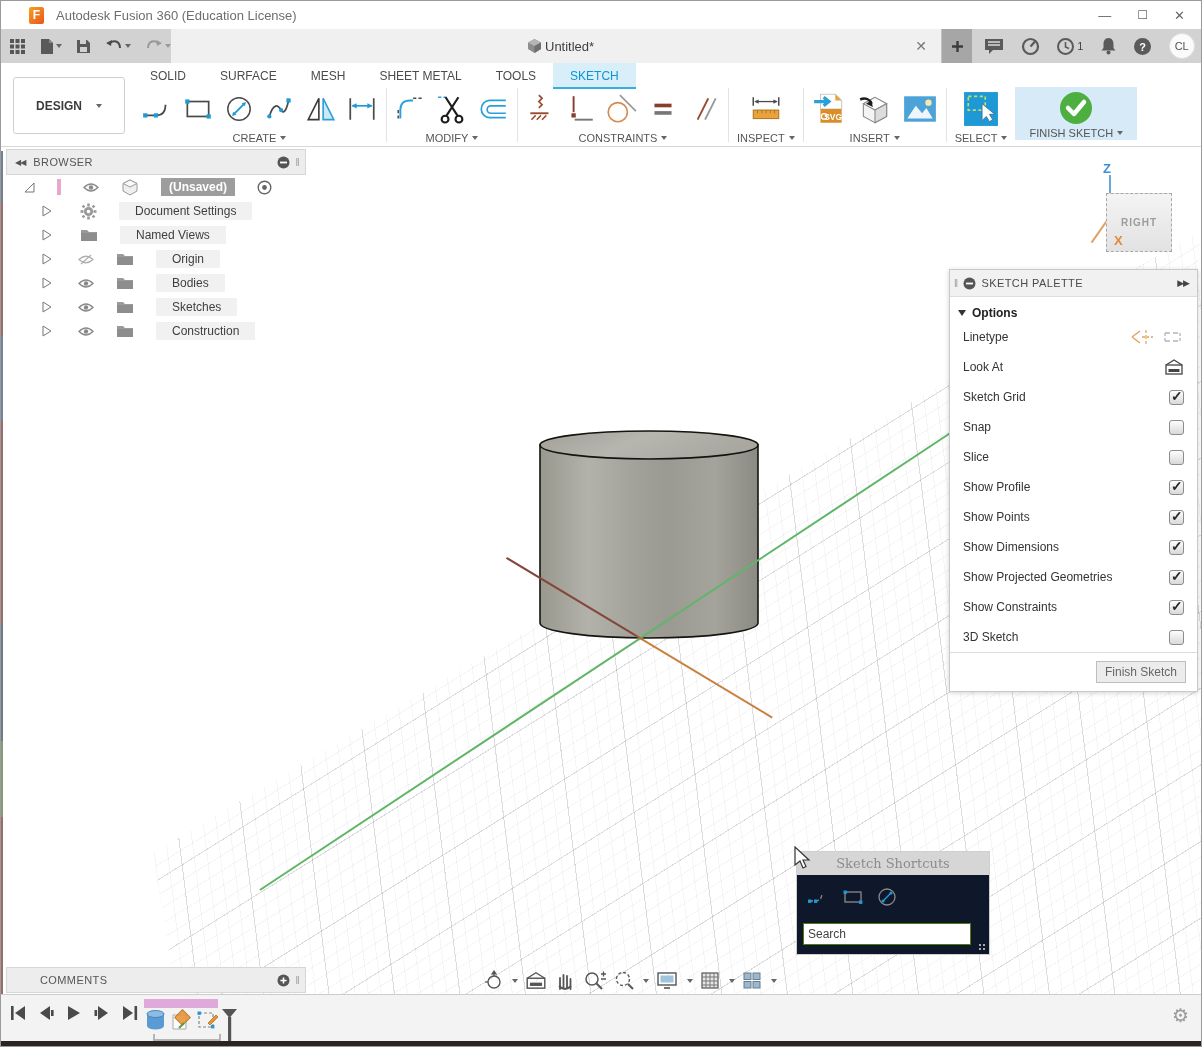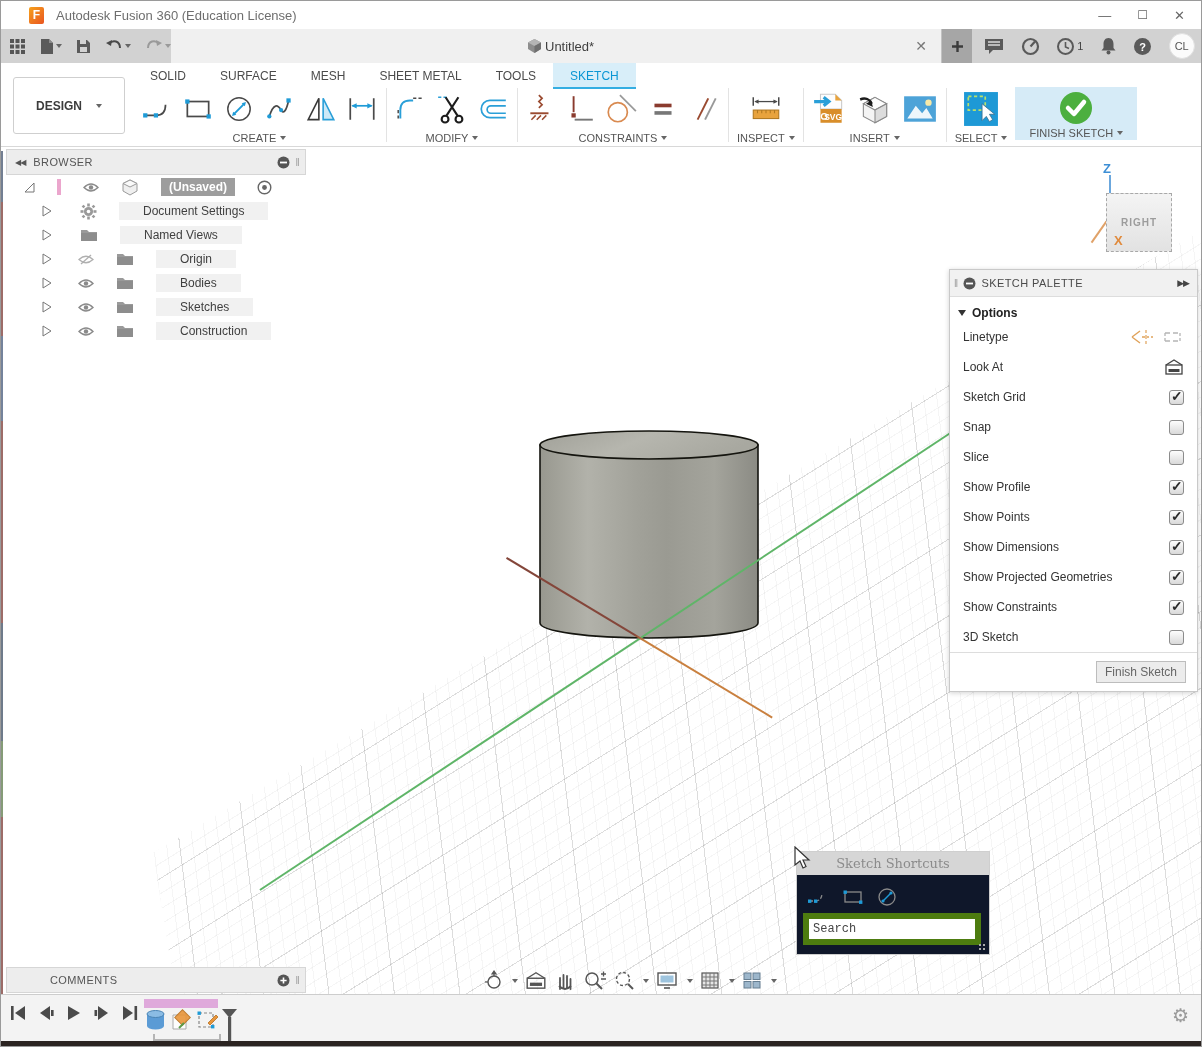--- a/index.html
+++ b/index.html
@@ -72,21 +72,21 @@
   .vc-zline{position:absolute;left:23px;top:14px;width:2px;height:66px;background:#6ba7dd}
   .vc-x{position:absolute;left:28px;top:72px;color:#e08a3c;font-weight:bold;font-size:13px}
   .vc-xline{position:absolute;left:12px;top:58px;width:2px;height:26px;background:#e0a269;transform:rotate(35deg)}
   
   .browser{left:5px;top:148px;width:300px;z-index:10}
   .b-header{height:26px;background:#ededed;border:1px solid #d6d6d6;display:flex;align-items:center;
             font-size:11px;color:#555;letter-spacing:.4px;box-sizing:border-box}
   .b-arrows{margin:0 8px 0 8px;font-size:8px;color:#555;letter-spacing:-1px}
   .b-tools{margin-left:auto;display:flex;align-items:center;gap:5px;margin-right:5px}
   .b-row{height:24px;display:flex;align-items:center;gap:22px;padding-left:14px}
-  .b-pill{background:#f1f1f1;padding:2px 24px;font-size:12px;color:#3f3f3f}
+  .b-pill{background:#f1f1f1;padding:2px 16px;font-size:12px;color:#3f3f3f}
   .b-root-pill{background:#9d9d9d;color:#fff;font-weight:bold;padding:2px 8px;font-size:12px}
   .pink-bar{width:4px;height:16px;background:#eba6cd}
   
   .palette{left:948px;top:268px;width:247px;background:#fff;border:1px solid #c9c9c9;z-index:10;
            box-shadow:0 1px 5px rgba(0,0,0,.18)}
   .p-header{height:26px;background:#f1f1f1;border-bottom:1px solid #ddd;display:flex;align-items:center;
             font-size:11px;color:#4a4a4a;letter-spacing:.4px}
   .p-section{display:flex;align-items:center;gap:6px;padding:9px 8px 2px;font-size:12px;font-weight:bold;color:#222}
   .sec-tri{width:0;height:0;border-left:4px solid transparent;border-right:4px solid transparent;
            border-top:6px solid #333}
@@ -96,22 +96,22 @@
             background:linear-gradient(#fdfdfd,#d9d9d9);position:relative;box-sizing:border-box}
   .checkbox.checked::after{content:"✓";position:absolute;left:1px;top:-3px;font-size:14px;font-weight:bold;color:#2b2b2b}
   .p-footer{border-top:1px solid #ddd;padding:8px 11px;display:flex;justify-content:flex-end}
   .finish-btn{padding:3px 8px;border:1px solid #bdbdbd;background:#ececec;font-size:12px;color:#666}
   .p-collapse{margin-left:auto;margin-right:8px;font-size:9px;color:#444;letter-spacing:-1px}
   
   .shortcuts{left:795px;top:850px;width:192px;height:102px;background:#0f172a;border:1px solid #cfcfcf;z-index:12}
   .s-title{height:23px;background:#d6d6d6;text-align:center;font-family:"DejaVu Serif",serif;
            font-size:13px;color:#8b8b8b;line-height:23px}
   .s-icons{display:flex;gap:13px;padding:12px 0 0 10px;align-items:center}
-  .s-search{position:absolute;left:6px;bottom:9px;width:158px;height:18px;border:6px solid #4d7c0f;
-            font-size:12px;padding:1px 4px;background:#fff;font-family:Liberation Mono, monospace;color:#333}
+  .s-search{position:absolute;left:6px;bottom:9px;width:158px;height:18px;border:1px solid #4d7c0f;
+            font-size:12px;padding:1px 4px;background:#fff;font-family:Liberation Sans, sans-serif;color:#333}
   .s-search::placeholder{color:#444;opacity:1}
   .grip{position:absolute;right:2px;bottom:2px;width:9px;height:9px;
         background:radial-gradient(circle at 2px 2px,#aaa 1px,transparent 1.2px),
                    radial-gradient(circle at 6px 2px,#aaa 1px,transparent 1.2px),
                    radial-gradient(circle at 2px 6px,#aaa 1px,transparent 1.2px),
                    radial-gradient(circle at 6px 6px,#aaa 1px,transparent 1.2px)}
   
   .comments{left:5px;top:966px;width:300px;height:26px;background:#ededed;border:1px solid #d6d6d6;
             display:flex;align-items:center;font-size:11px;color:#555;letter-spacing:.4px;box-sizing:border-box;z-index:11}
   .navbar{left:482px;top:966px;height:28px;display:flex;align-items:center;gap:7px;z-index:11}
@@ -688,21 +688,21 @@
       <path d="M6,14 L14,6" stroke="#1e9bd7" stroke-width="1.4"></path>
       <circle cx="6" cy="14" r="1.6" fill="#1e9bd7"></circle>
         <circle cx="14" cy="6" r="1.6" fill="#1e9bd7"></circle>
     </svg>
   </div>
   <input class="s-search" placeholder="Search" style="">
   <span class="grip"></span>
 </div>
 
 <div class="abs comments">
-  <span style="margin-left:43px">COMMENTS</span>
+  <span style="margin-left:33px">COMMENTS</span>
   <span style="margin-left:auto;display:flex;align-items:center;gap:5px;margin-right:5px">
     <svg width="13" height="13" viewBox="0 0 13 13">
       <circle cx="6.5" cy="6.5" r="6" fill="#555"></circle>
         <path d="M6.5,3.4 V9.6 M3.4,6.5 H9.6" stroke="#fff" stroke-width="1.6"></path>
     </svg>
     <span style="color:#999;font-size:10px">‖</span>
   </span>
 </div>
 
 <div class="abs navbar">

